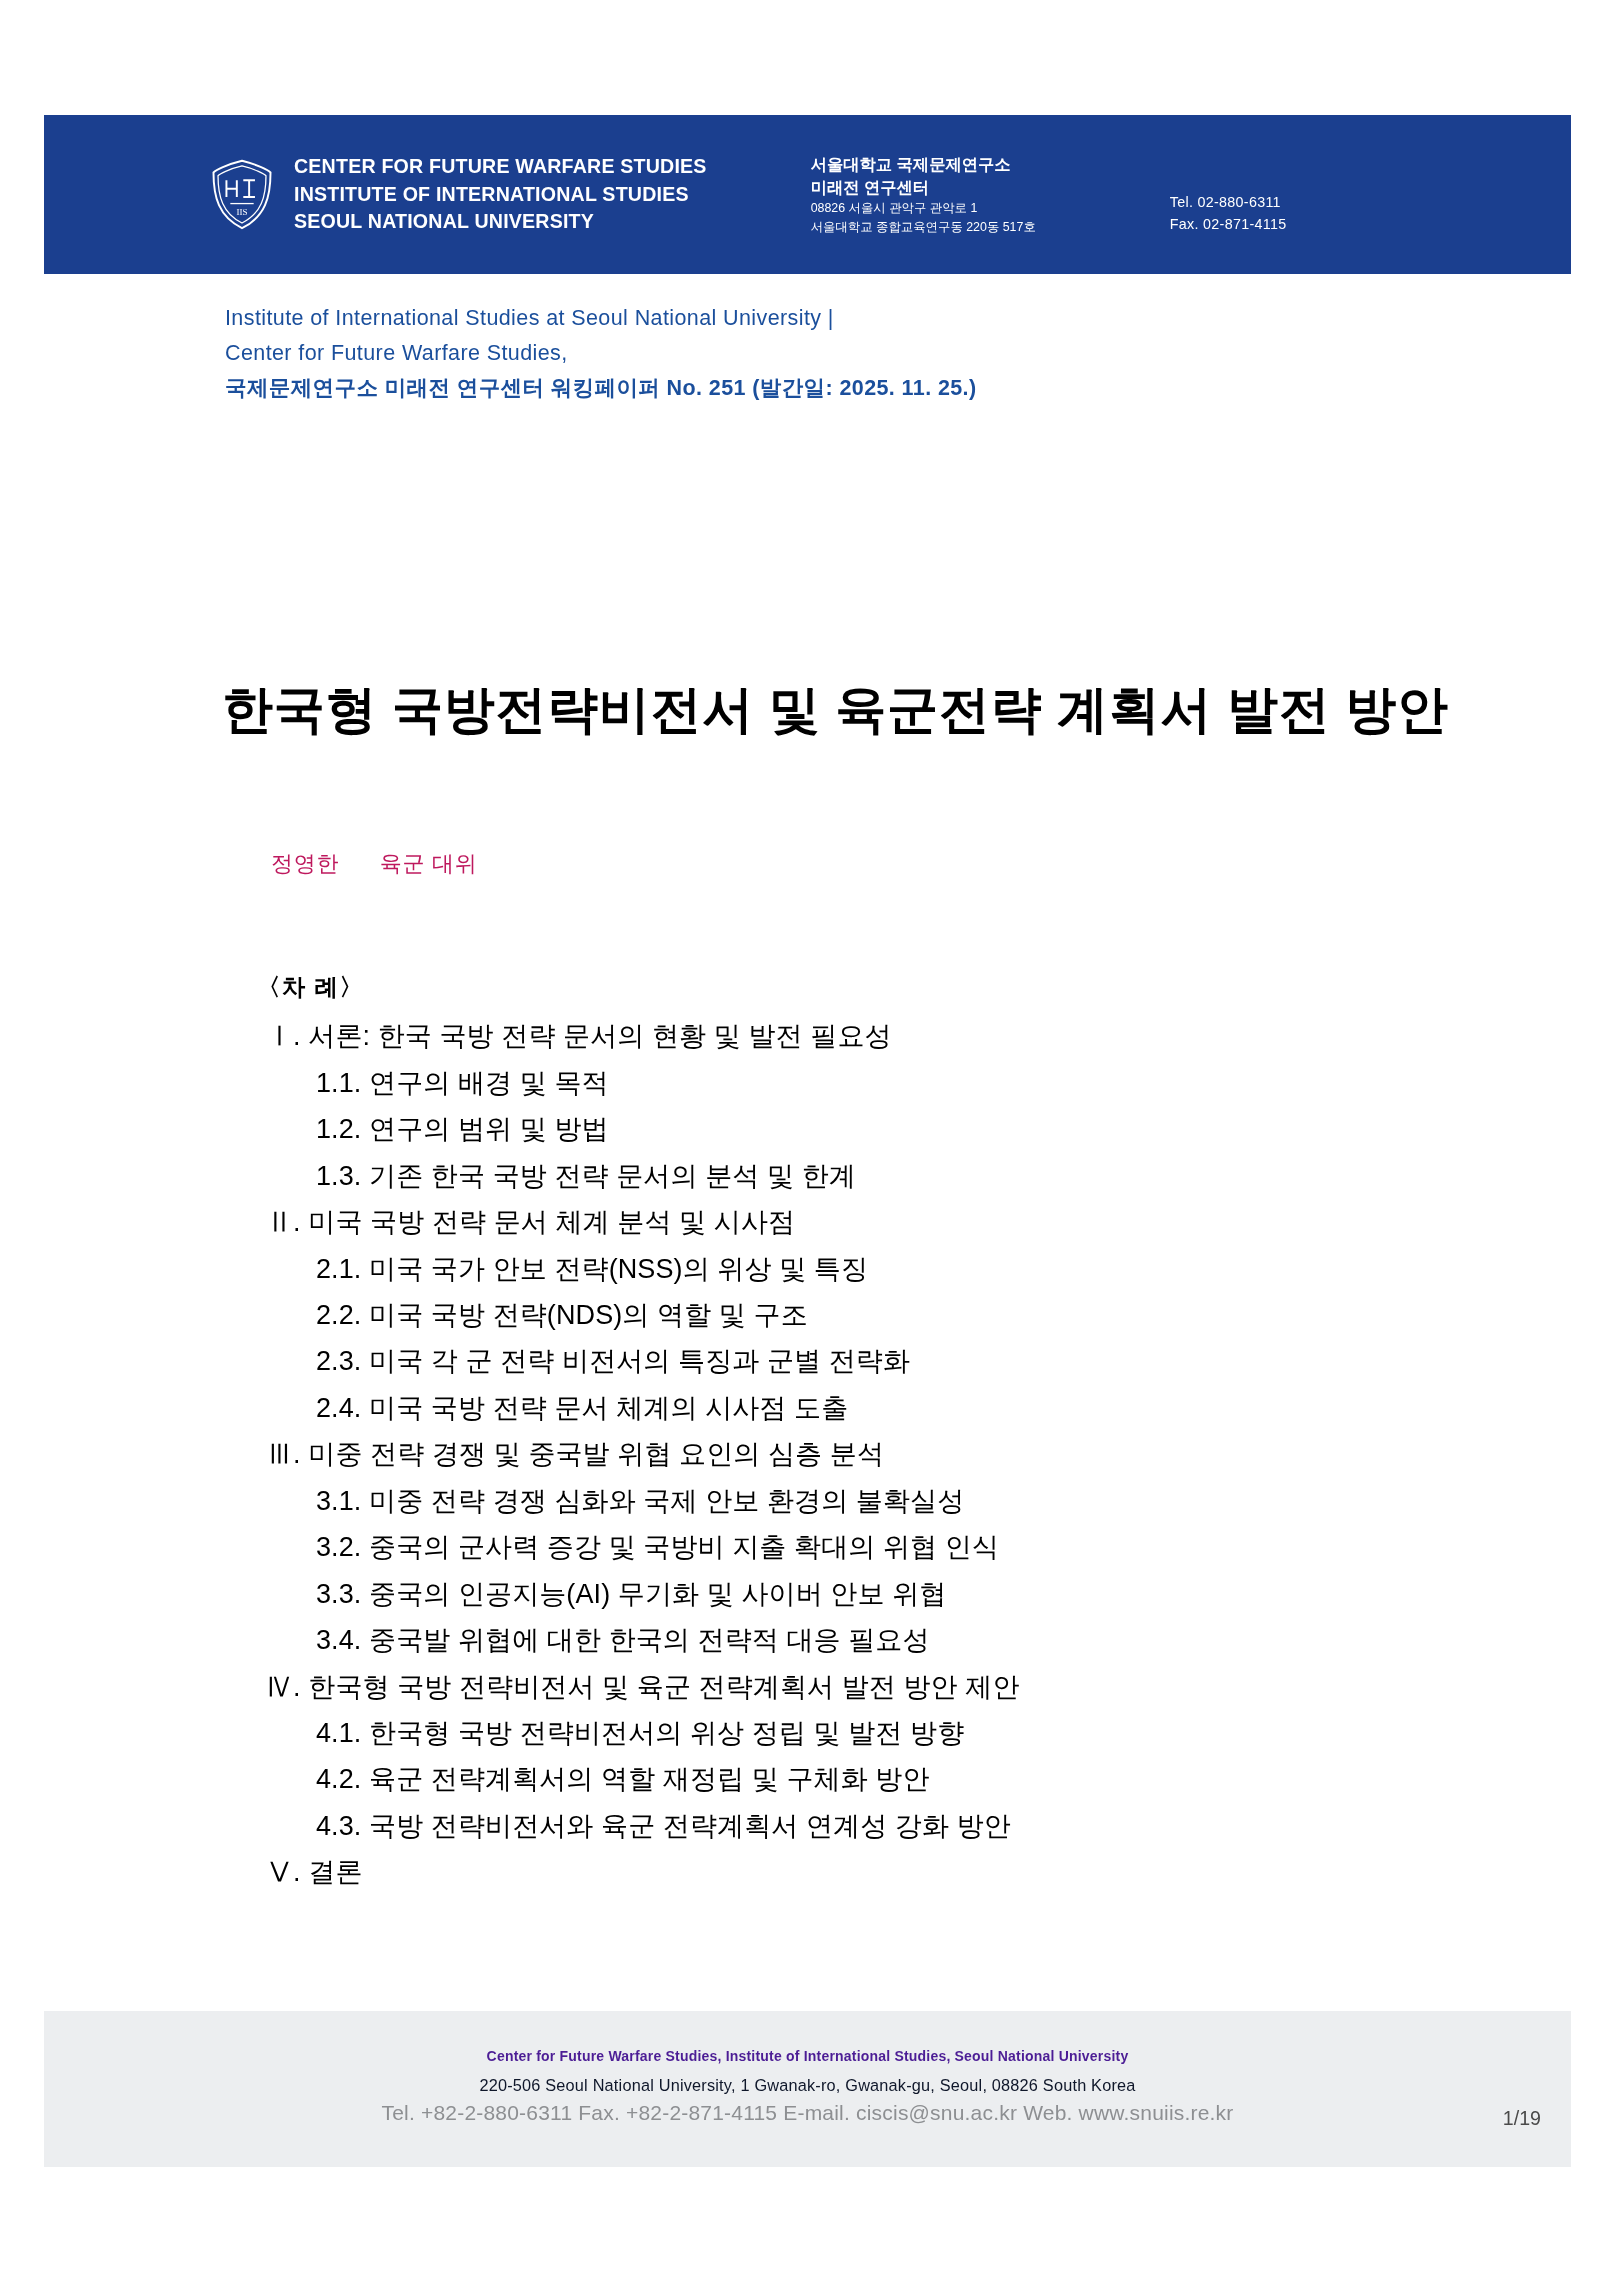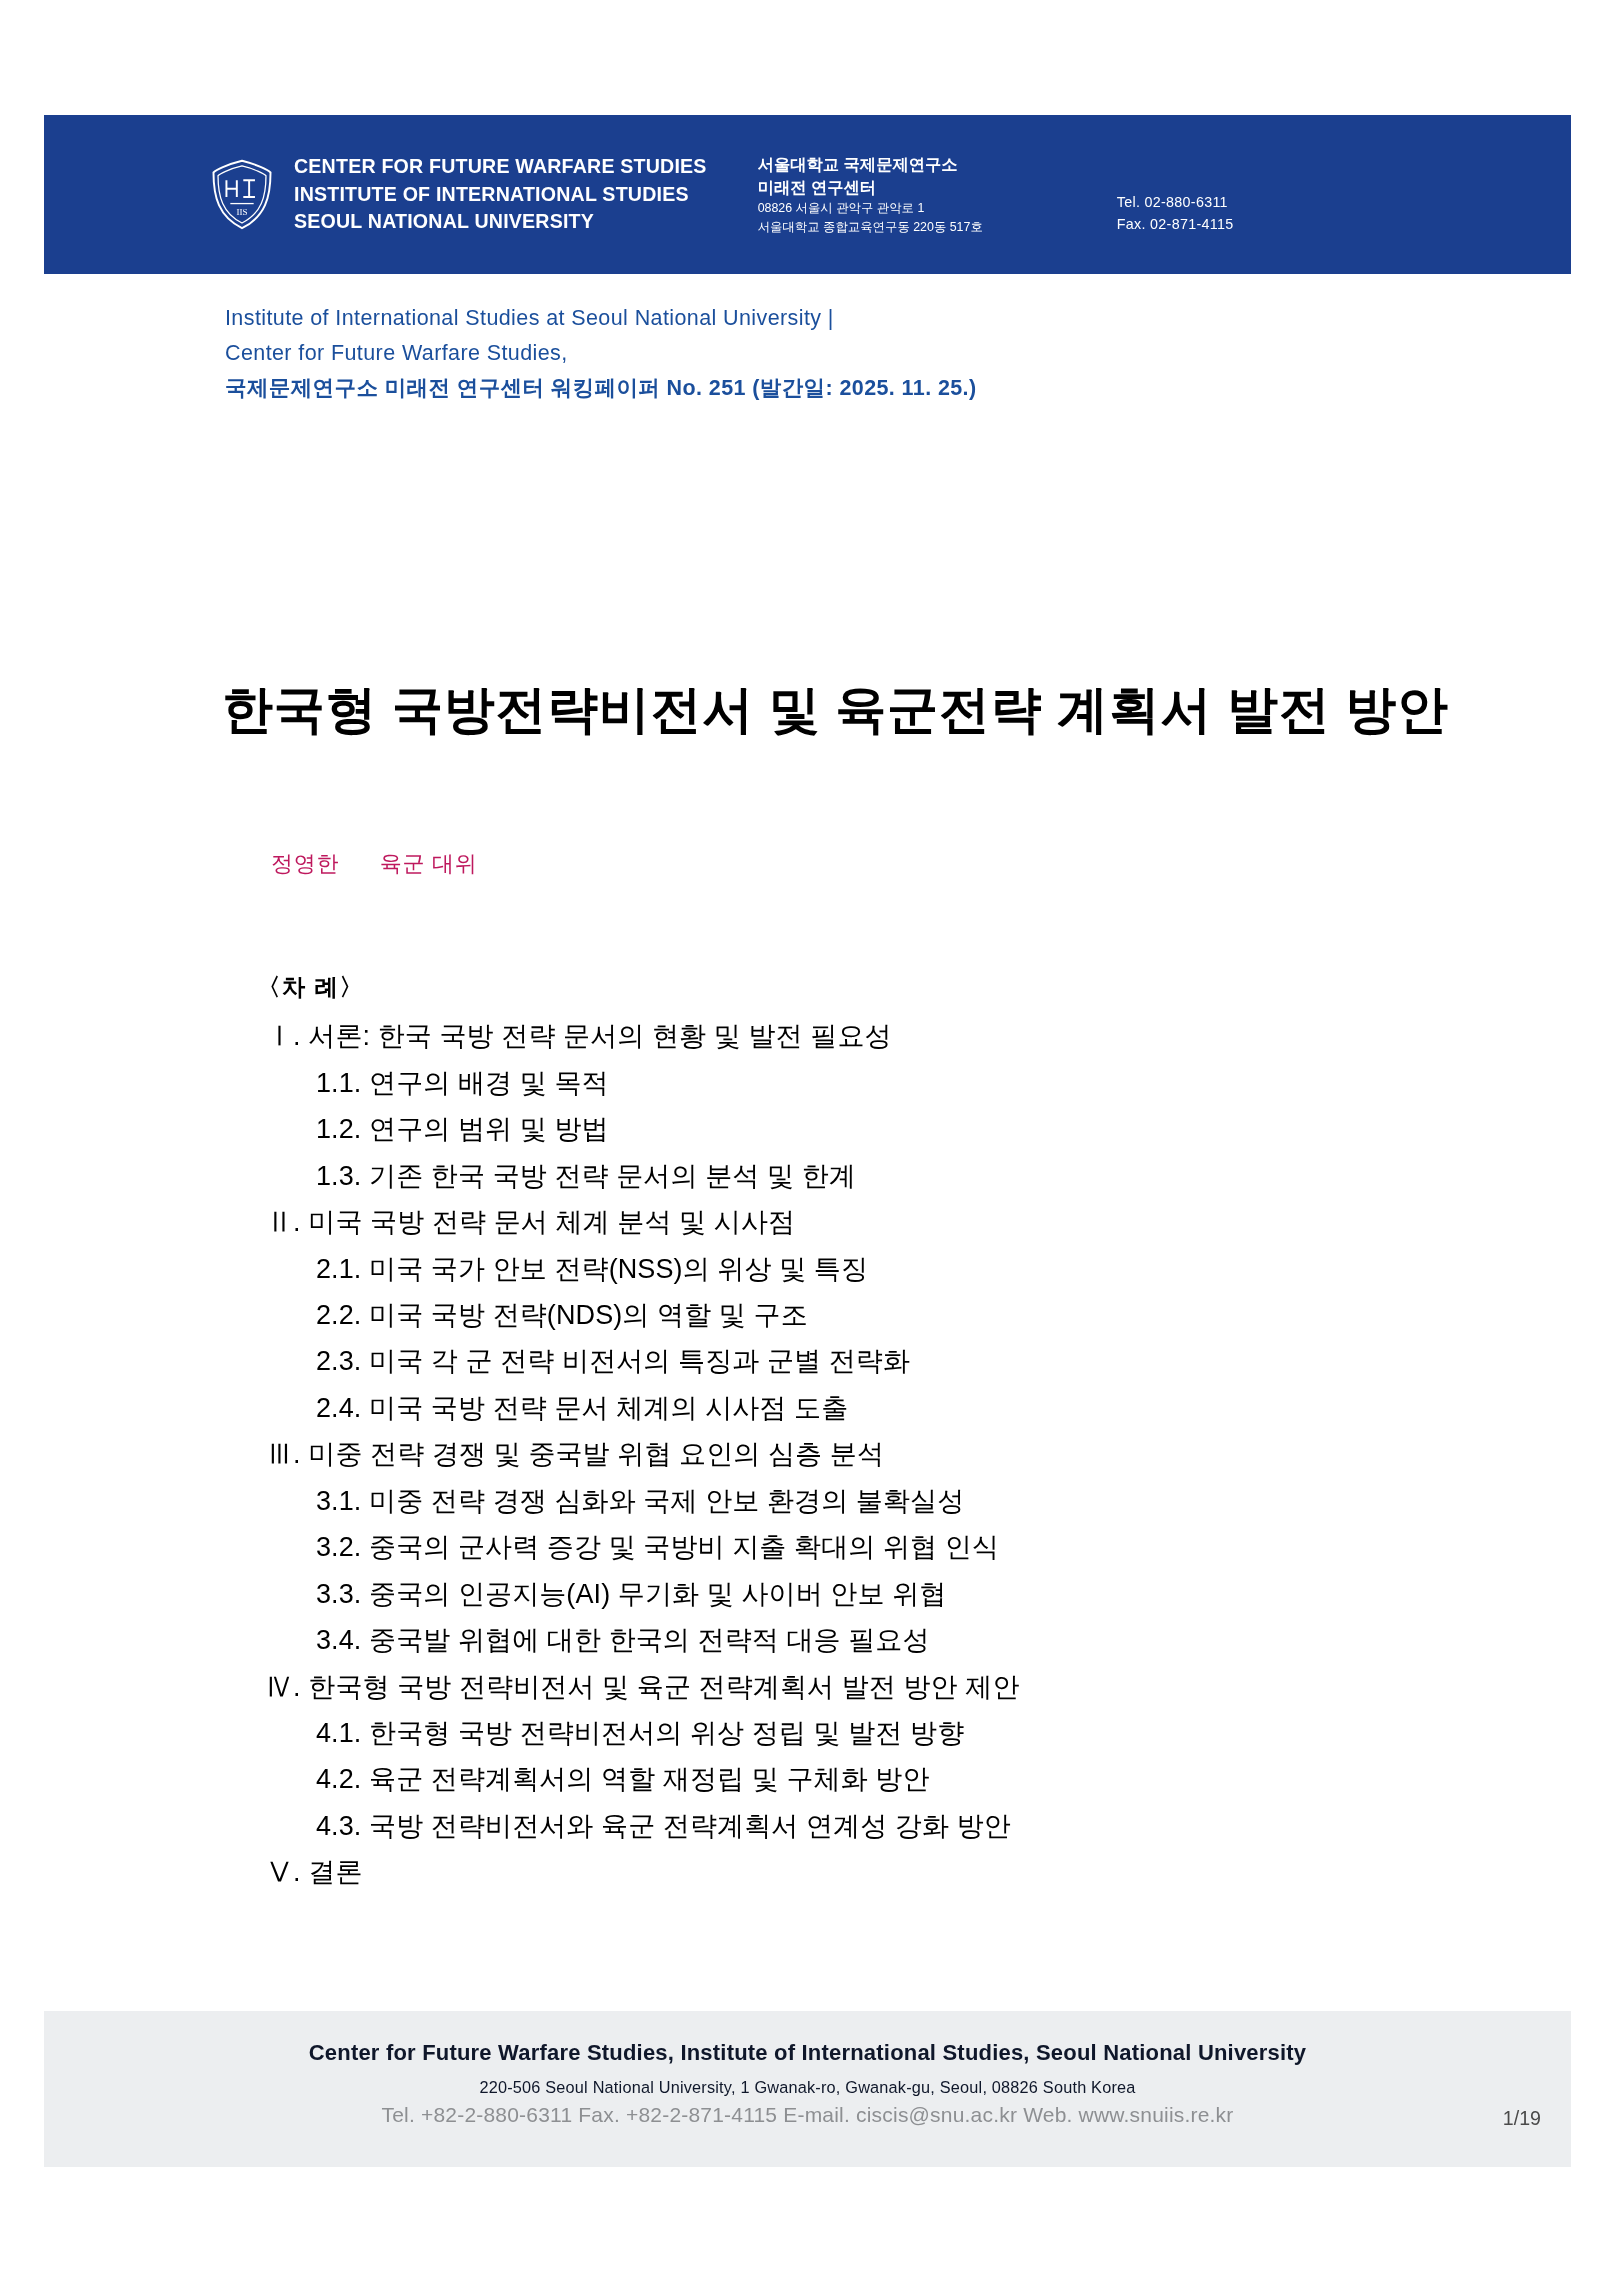--- a/index.html
+++ b/index.html
@@ -49,21 +49,21 @@
     line-height: 1.42;
   }
   .org-line {
     font-size: 19.6px;
     font-weight: bold;
     letter-spacing: 0.2px;
     white-space: nowrap;
   }
   .addr-block {
     color: #ffffff;
-    margin-left: 51px;
+    margin-left: 104px;
     line-height: 1.4;
   }
   .addr-ko-bold {
     font-size: 16.3px;
     font-weight: bold;
     white-space: nowrap;
   }
   .addr-small {
     font-size: 12.4px;
     white-space: nowrap;
@@ -156,24 +156,25 @@
     top: 2011px;
     width: 1527px;
     height: 156px;
     background: #eceef0;
   }
   .footer-inner {
     text-align: center;
     padding-top: 29px;
   }
   .footer-title {
-    font-size: 22px;
-    font-weight: bold;
-    color: #0f172a;
-    letter-spacing: 0.2px;
+    font-size: 14px;
+    font-weight: bold;
+    color: #4c1d95;
+    letter-spacing: 0.2px;
+    margin-top: 8px;
   }
   .footer-addr {
     font-size: 16.3px;
     color: #0f172a;
     margin-top: 11.7px;
     letter-spacing: 0.2px;
   }
   .footer-contact {
     font-size: 21px;
     color: #8d8f92;

